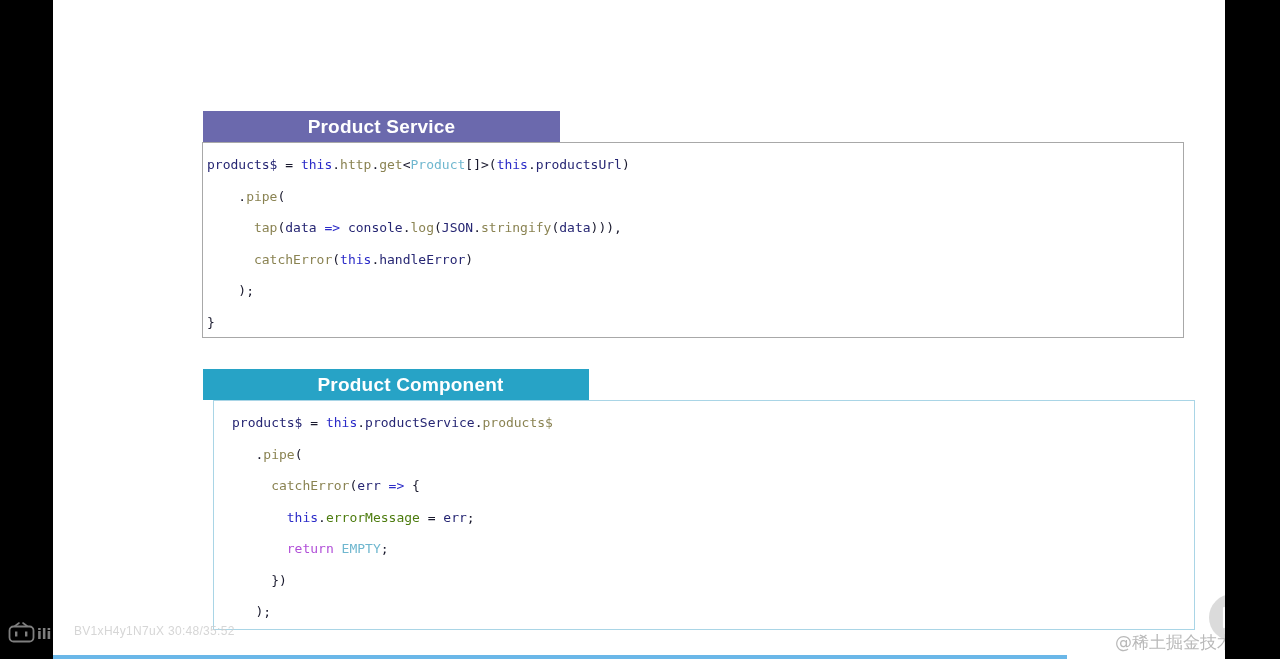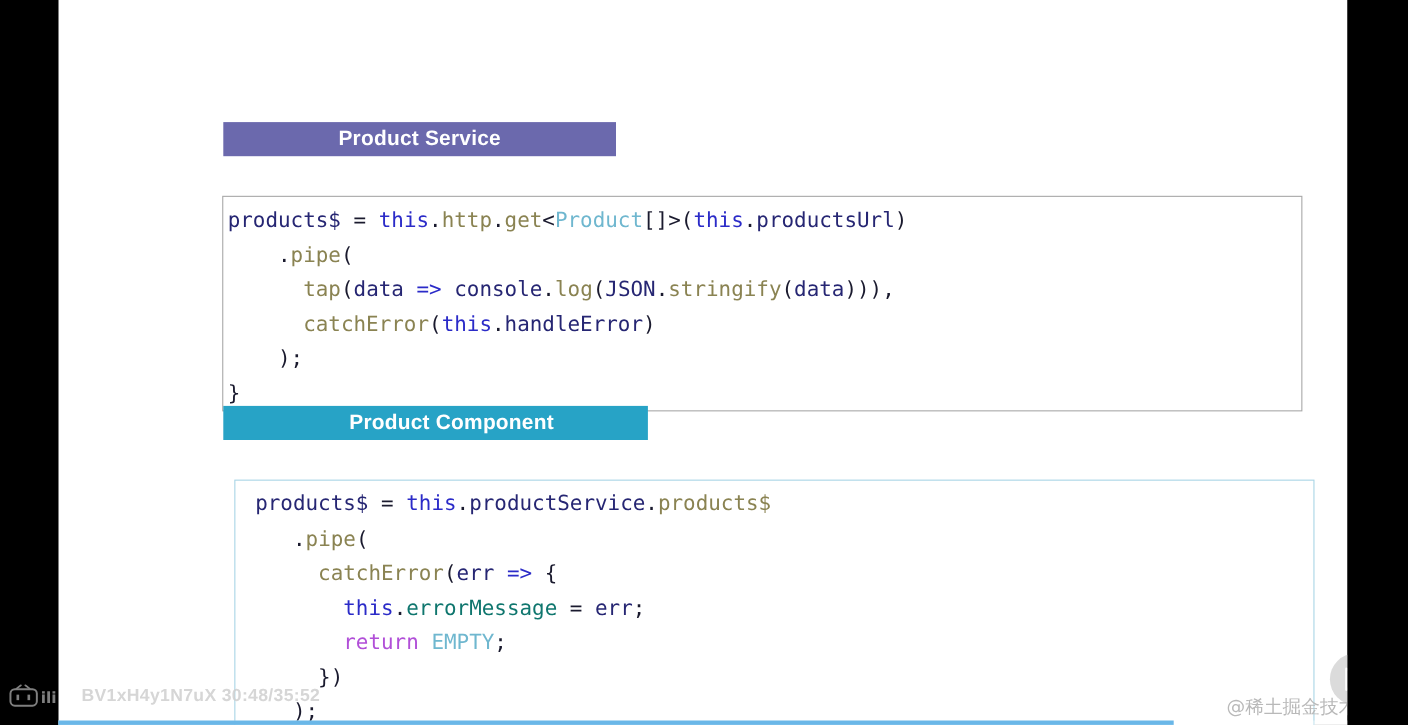--- a/index.html
+++ b/index.html
@@ -66,60 +66,59 @@
     width: 357px;
     background: #27a3c6;
   }
 
   
   .code-box {
     position: absolute;
     background: #ffffff;
     box-sizing: border-box;
     font-family: "DejaVu Sans Mono", "Liberation Mono", monospace;
-    font-size: 19px;
+    font-size: 13px;
     line-height: 31.5px;
     white-space: pre;
     overflow: hidden;
-    margin-top: 36px;
   }
   #code-service {
     left: 149px; top: 142px;
     width: 982px; height: 196px;
     border: 1.5px solid #a8a8a8;
     padding: 6px 0 0 4px;
   }
   #code-component {
     left: 160px; top: 400px;
     width: 982px; height: 230px;
     border: 1.5px solid #a9d5e6;
     padding: 6px 0 0 18px;
   }
   .t-kw      { color: #2b2bc8; }          
   .t-fn      { color: #8a8352; }          
   .t-type    { color: #6fb7cf; }          
   .t-var     { color: #262673; }          
   .t-ret     { color: #b14fd8; }          
-  .t-prop    { color: #0f766e; }          
+  .t-prop    { color: #4d7c0f; }          
   .t-punct   { color: #1a1a2e; }
 
   
   #bili-logo {
     position: absolute;
     left: 8px; top: 622px;
     width: 62px; height: 22px;
     opacity: 0.55;
     text-align: right;
   }
   #bili-logo svg { display: block; }
   #bili-meta {
     position: absolute;
     left: 74px; top: 624px;
-    font-size: 16px;
-    font-weight: bold;
+    font-size: 12px;
+    font-weight: normal;
     font-family: "Liberation Sans", sans-serif;
     color: #cfcfcf;
     opacity: 0.85;
     letter-spacing: 0.3px;
     white-space: nowrap;
   }
   #progress-track {
     position: absolute;
     left: 53px; bottom: 0;
     width: 1172px; height: 4px;

